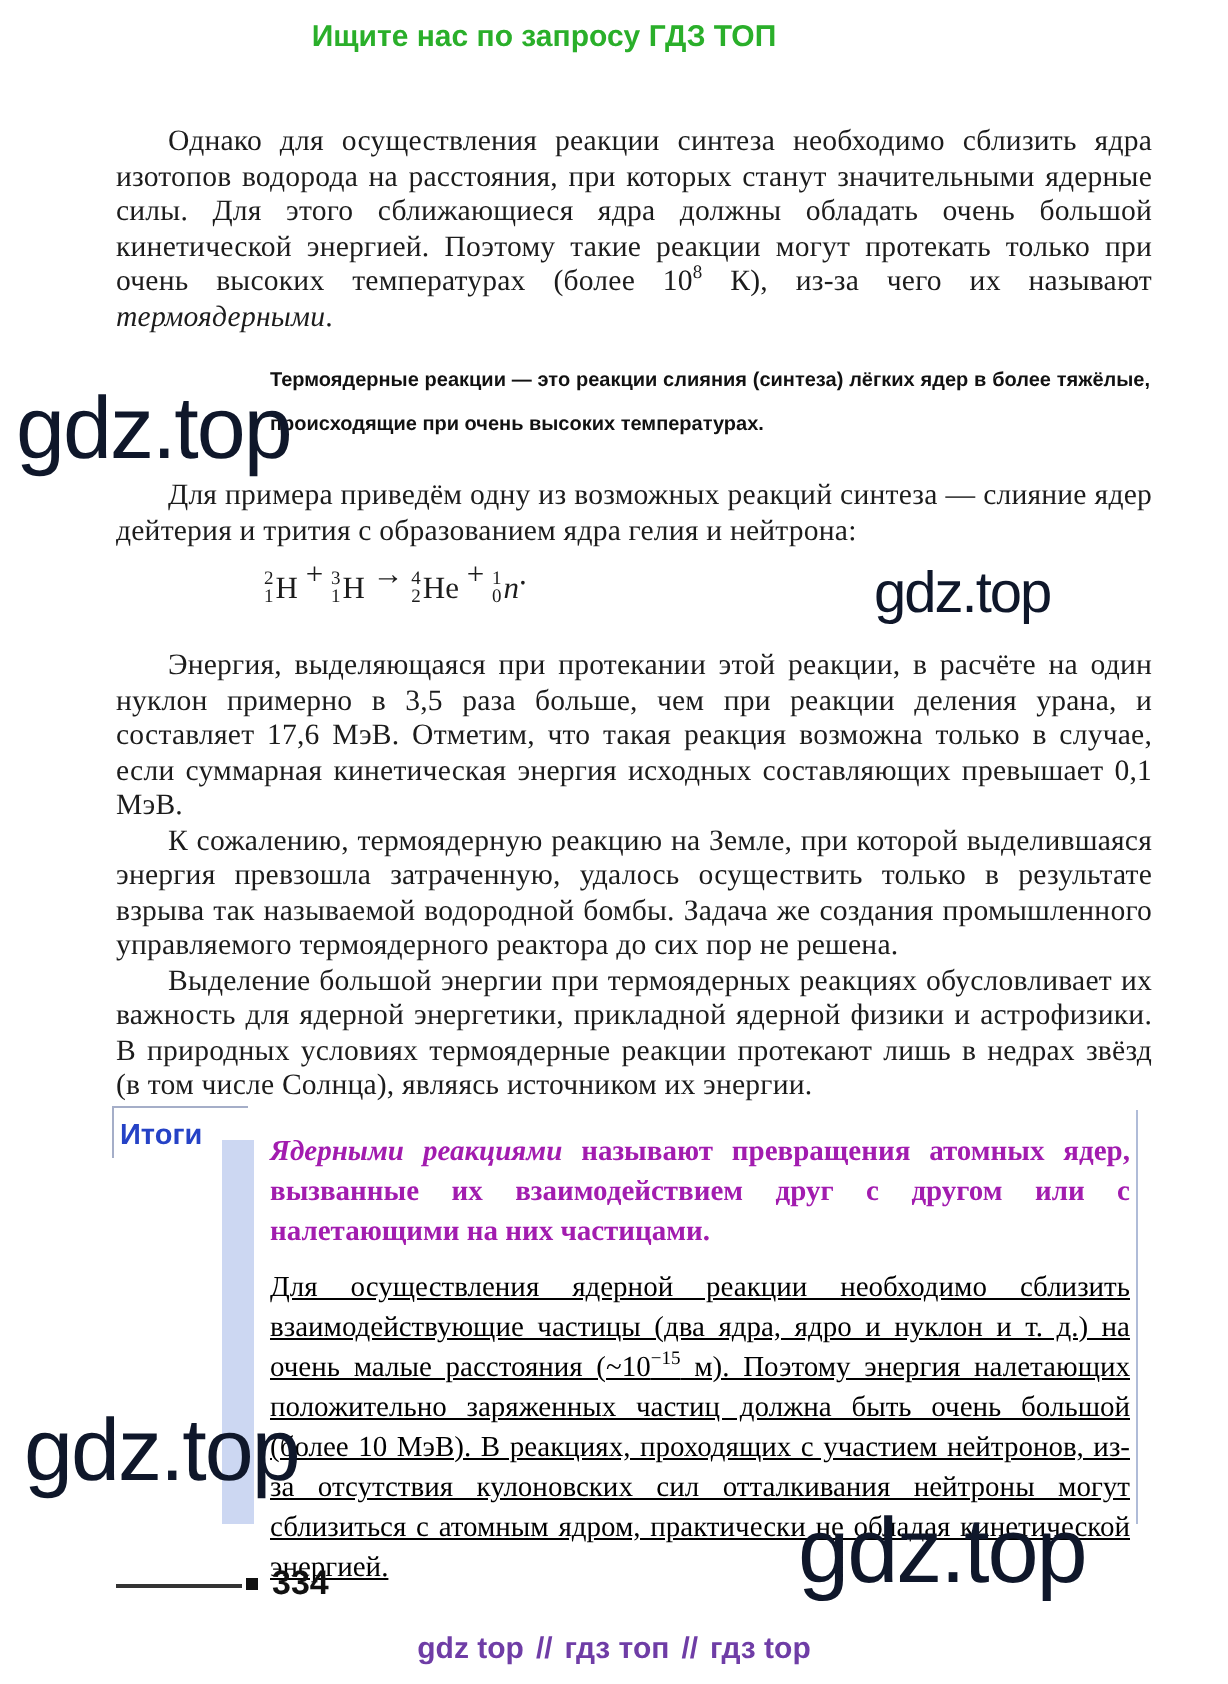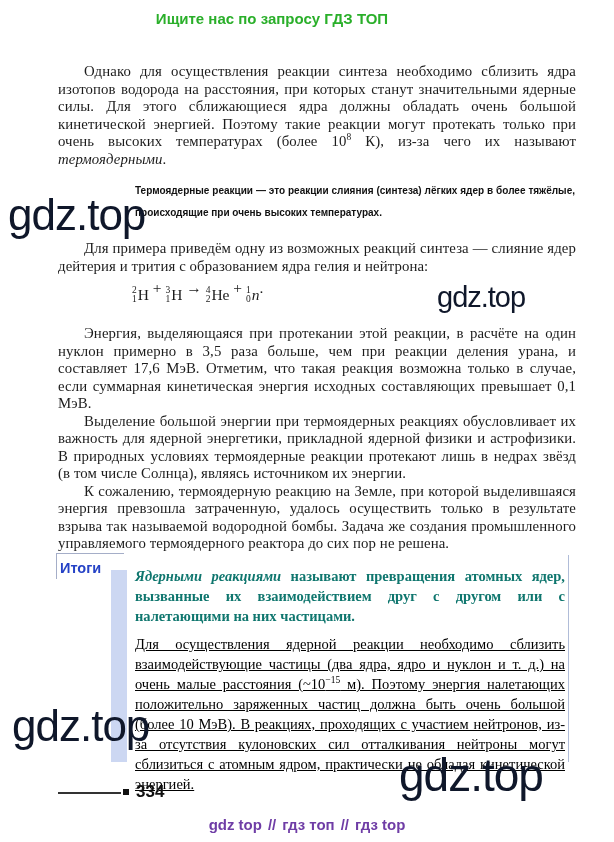--- a/index.html
+++ b/index.html
@@ -55,21 +55,21 @@
   .itogi-right-border { position:absolute; left:568px; top:555px; width:1px; height:207px; background:#b0bcd8; }
   .itogi-bar { position:absolute; left:111px; top:570px; width:16px; height:192px; background:#ccd7f2; }
   .itogi-label {
     position:absolute; left:60px; top:560px;
     font-family:"Liberation Sans", sans-serif;
     font-weight:bold; font-size:14.5px; color:#2542c6;
   }
   .itogi-text { position:absolute; left:135px; top:566px; width:430px; }
   .itogi-summary {
     font-size:14.5px; line-height:20px; font-weight:bold;
-    text-align:justify; color:#0f766e;
+    text-align:justify; color:#a21caf;
   }
   .itogi-details {
     margin-top:8px;
     font-size:14.5px; line-height:20px;
     text-align:justify; color:#000000;text-decoration:underline;
   }
 
   
   .pagenum-row { position:absolute; left:0; top:0; }
   .pagenum-line { position:absolute; left:58px; top:792px; width:63px; height:1.5px; background:#333; }
@@ -128,22 +128,22 @@
     </span><span class="f-op"> + </span><span class="nuclide">
       <span class="scripts">
         <span>1</span>
         <span>0</span>
       </span>
       <span class="f-sym seg-i">n</span>
     </span><span class="f-op">.</span></div>
 
 <div class="body-col pflow">
   <p class="para">Энергия, выделяющаяся при протекании этой реакции, в расчёте на один нуклон примерно в 3,5 раза больше, чем при реакции деления урана, и составляет 17,6 МэВ. Отметим, что такая реакция возможна только в случае, если суммарная кинетическая энергия исходных составляющих превышает 0,1 МэВ.</p>
+  <p class="para">К сожалению, термоядерную реакцию на Земле, при которой выделившаяся энергия превзошла затраченную, удалось осуществить только в результате взрыва так называемой водородной бомбы. Задача же создания промышленного управляемого термоядерного реактора до сих пор не решена.</p>
   <p class="para">Выделение большой энергии при термоядерных реакциях обусловливает их важность для ядерной энергетики, прикладной ядерной физики и астрофизики. В природных условиях термоядерные реакции протекают лишь в недрах звёзд (в том числе Солнца), являясь источником их энергии.</p>
-  <p class="para">К сожалению, термоядерную реакцию на Земле, при которой выделившаяся энергия превзошла затраченную, удалось осуществить только в результате взрыва так называемой водородной бомбы. Задача же создания промышленного управляемого термоядерного реактора до сих пор не решена.</p>
 </div>
 
 <div class="itogi">
   <div class="itogi-hairline"></div>
   <div class="itogi-tick"></div>
   <div class="itogi-right-border"></div>
   <div class="itogi-bar"></div>
   <div class="itogi-label">Итоги</div>
   <div class="itogi-text">
     <div class="itogi-summary"><span class="seg-bi">Ядерными реакциями</span><span> называют превращения атомных ядер, вызванные их взаимодействием друг с другом или с налетающими на них частицами.</span></div>

